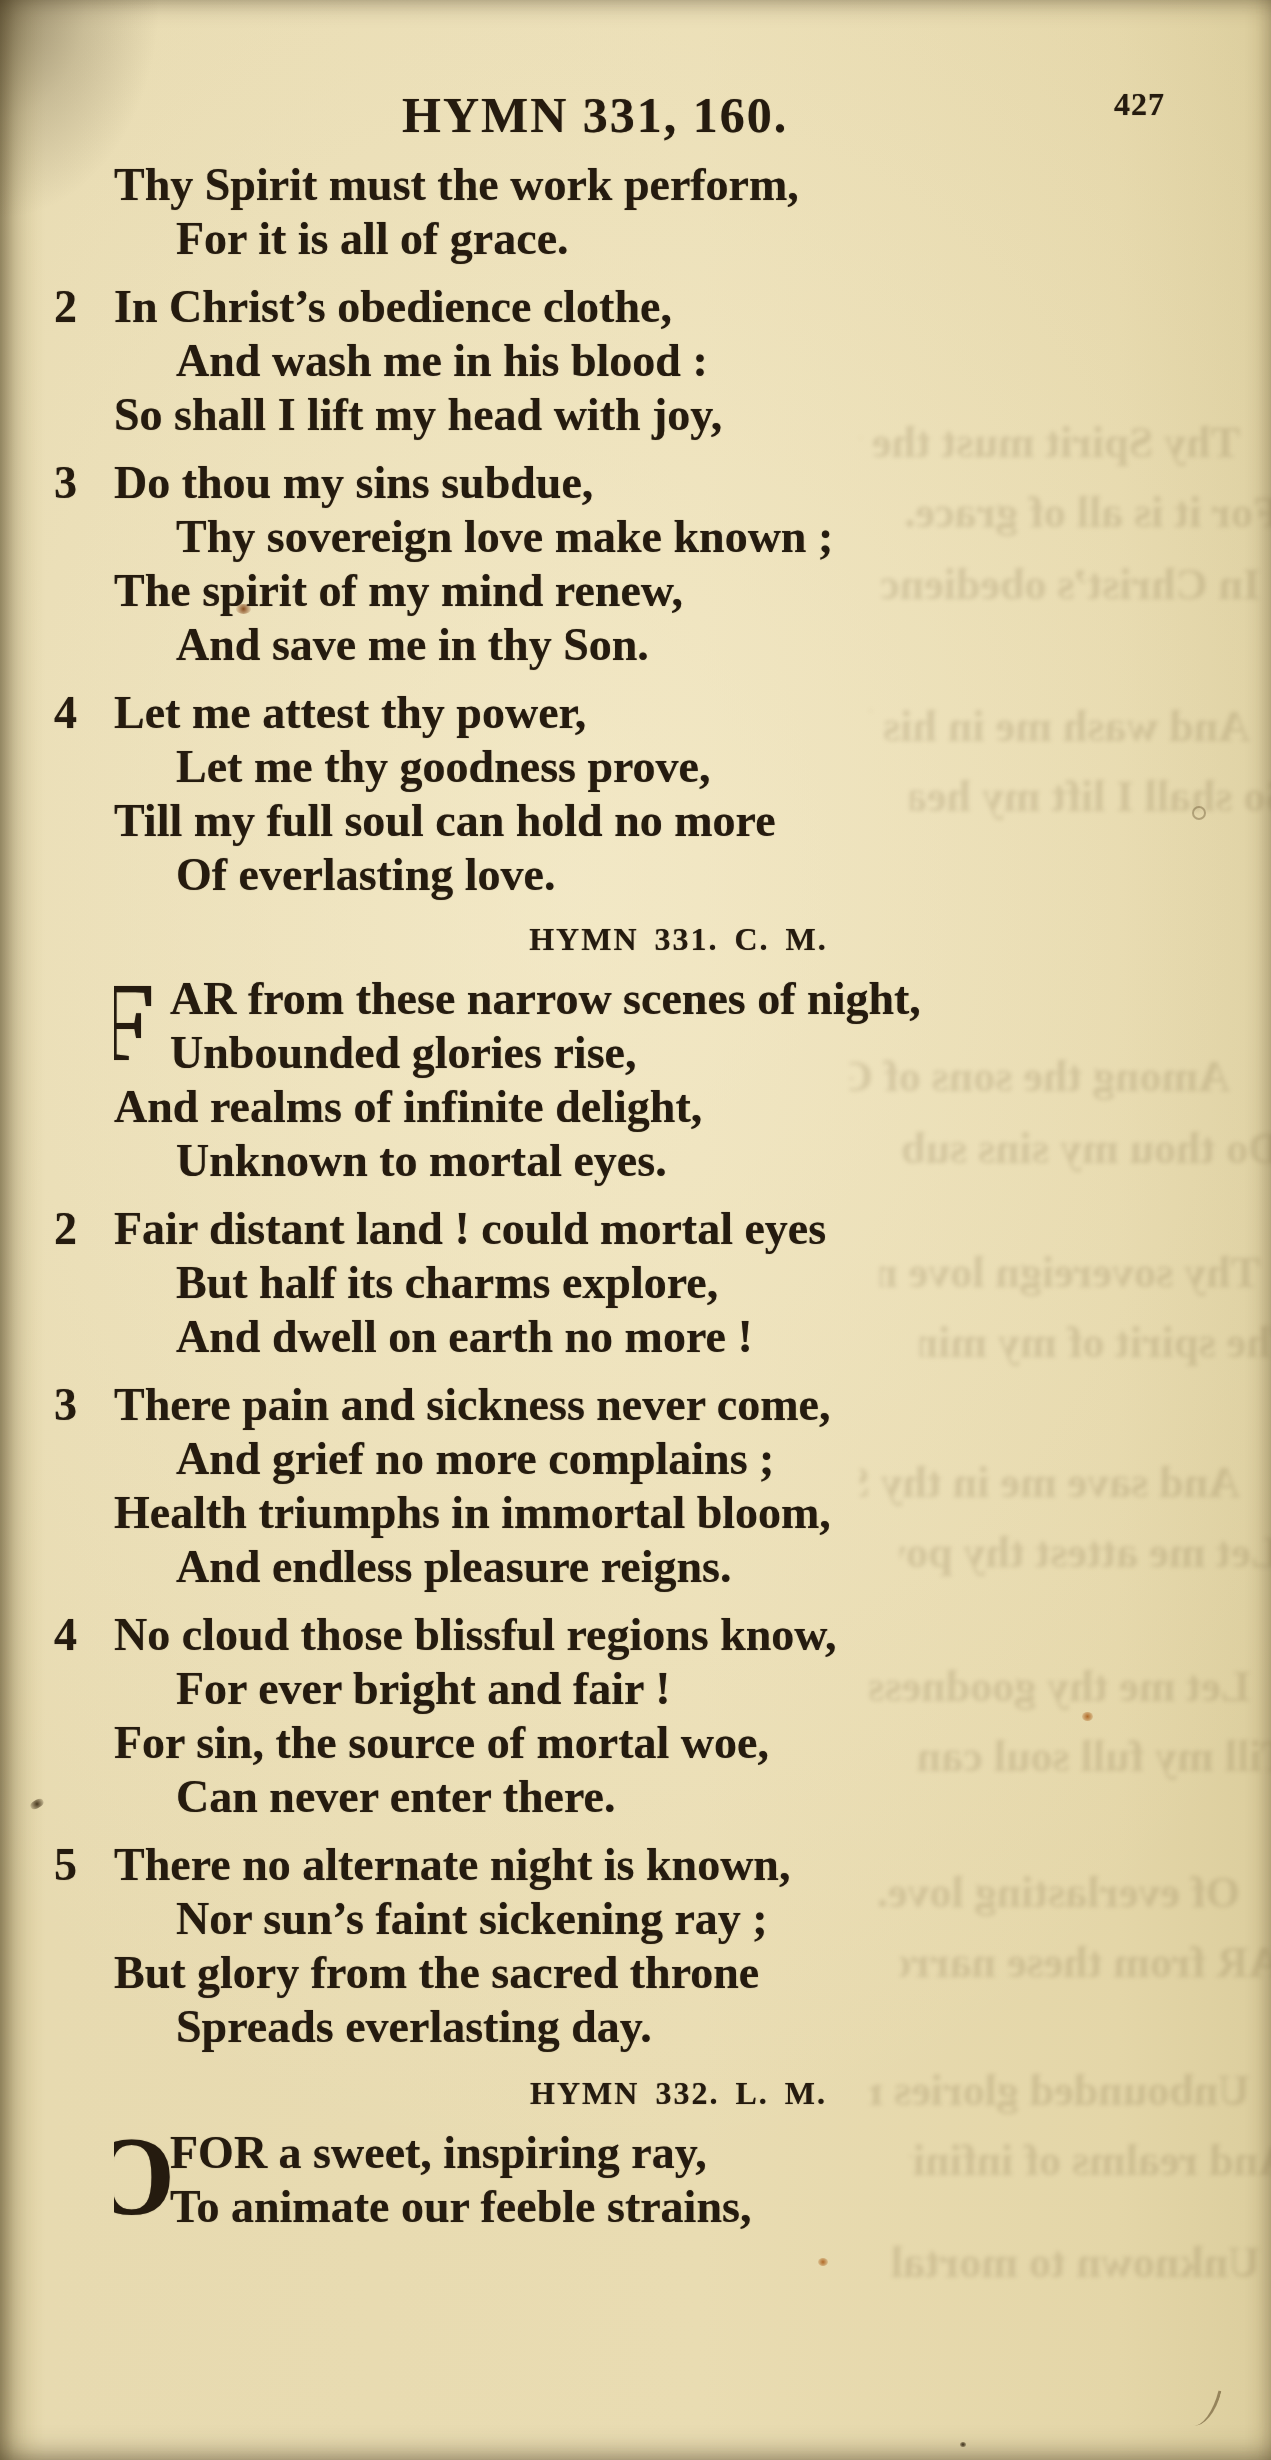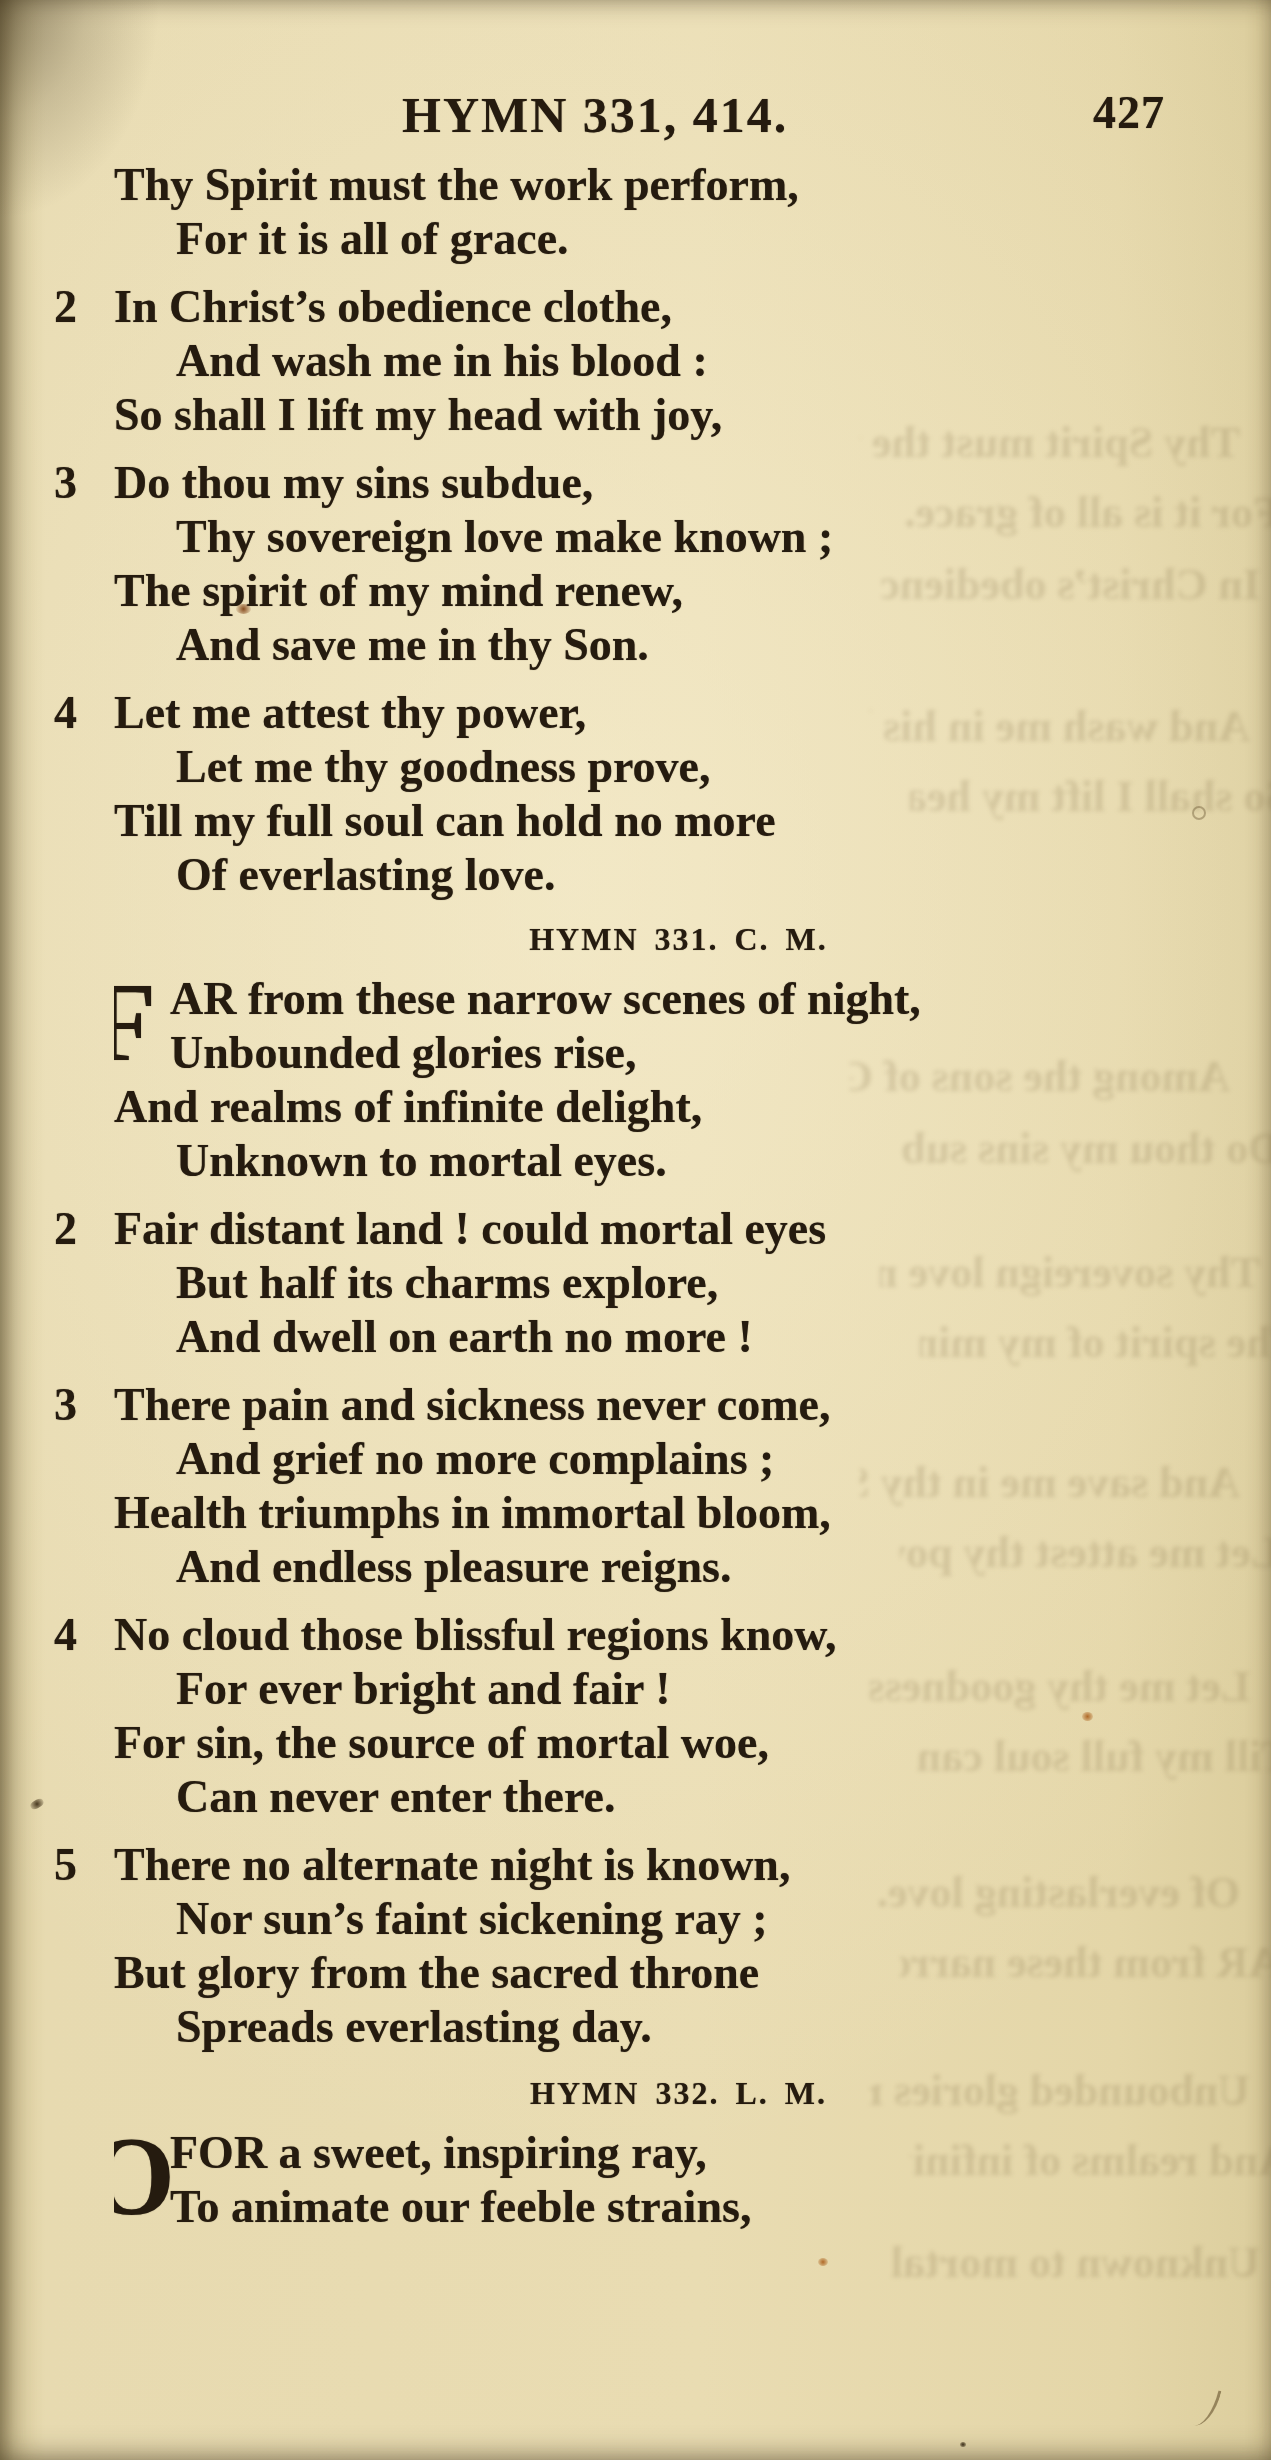--- a/index.html
+++ b/index.html
@@ -33,21 +33,21 @@
   }
   header.running-head{
     position:relative;height:54px;padding-top:86px;
   }
   .head-title{
     position:absolute;left:402px;top:86px;
     font-size:50px;letter-spacing:2px;white-space:nowrap;
   }
   .head-page{
     position:absolute;right:106px;top:86px;
-    font-size:46px;letter-spacing:1px;
+    font-size:32px;letter-spacing:1px;
   }
   .body-col{ padding:18px 0 0 114px; }
   .stanza{ position:relative;margin:0 0 14px 0; }
   .stanza:last-child{ margin-bottom:0; }
   .vnum{ position:absolute;left:-60px;top:0;line-height:54px; }
   .line{ line-height:54px;white-space:nowrap; }
   .l1{ margin-left:62px; }
   .hymn-heading{
     font-size:32px;letter-spacing:2px;text-align:center;
     margin:10px 0 6px -28px;line-height:54px;font-weight:700;
@@ -110,21 +110,21 @@
     <div class="ghost-line" style="left: 910px; top: 1732px; width: 380px; overflow: hidden;">Till my full soul can hold no more</div>
     <div class="ghost-line" style="left: 860px; top: 1868px; width: 380px; overflow: hidden;">Of everlasting love.</div>
     <div class="ghost-line" style="left: 900px; top: 1938px; width: 380px; overflow: hidden;">AR from these narrow scenes of night,</div>
     <div class="ghost-line" style="left: 870px; top: 2066px; width: 380px; overflow: hidden;">Unbounded glories rise,</div>
     <div class="ghost-line" style="left: 910px; top: 2136px; width: 380px; overflow: hidden;">And realms of infinite delight,</div>
     <div class="ghost-line" style="left: 880px; top: 2238px; width: 380px; overflow: hidden;">Unknown to mortal eyes.</div>
   </div>
 
 <div class="content">
   <header class="running-head">
-    <span class="head-title">HYMN 331, 414.</span>
+    <span class="head-title">HYMN 331, 160.</span>
     <span class="head-page">427</span>
   </header>
 
   <div class="body-col">
     <section>
         <div class="stanza">
           <div class="line l0">Thy Spirit must the work perform,</div>
           <div class="line l1">For it is all of grace.</div>
         </div>
         <div class="stanza">

